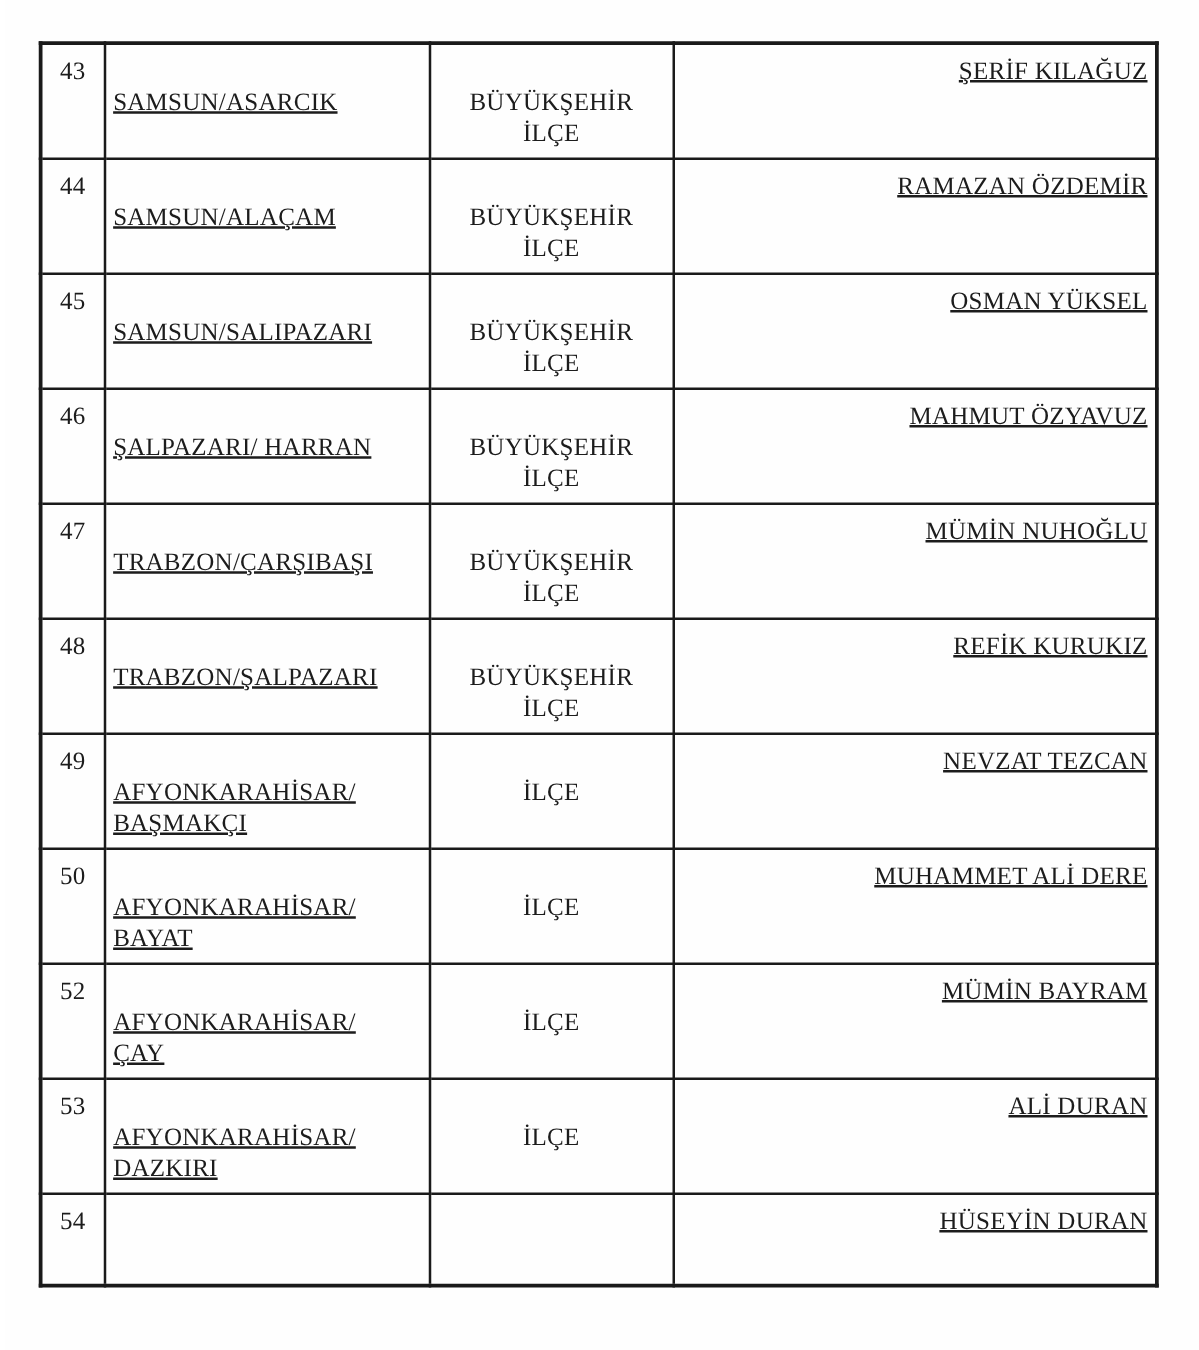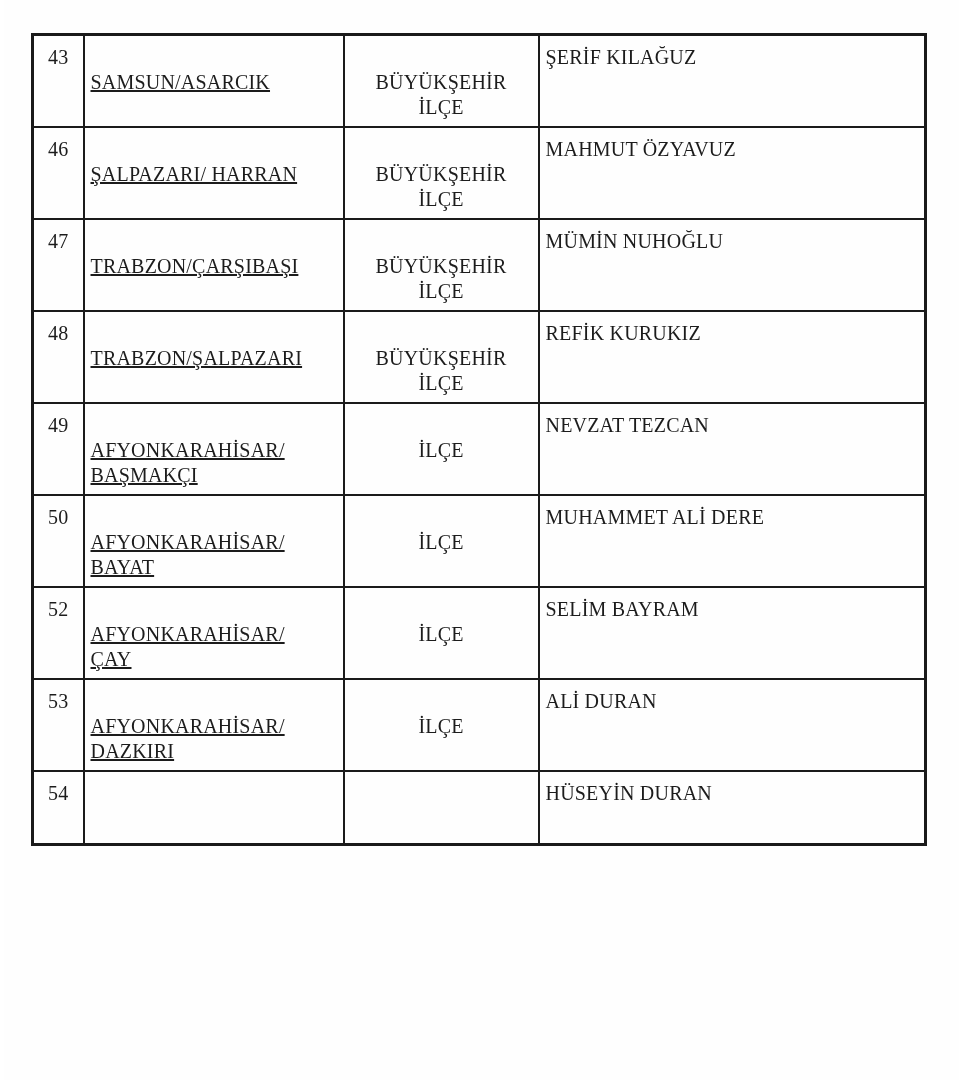--- a/index.html
+++ b/index.html
@@ -53,21 +53,22 @@
     white-space: pre-line;
     text-decoration: underline;
   }
   td.col-type {
     width: 195px;
     text-align: center;
     white-space: pre-line;
   }
   td.col-name {
     width: 387px;
-    text-align: left;
+    text-align: right;
+    text-decoration: underline;
   }
 </style>
 </head>
 <body>
 
 <div class="page">
   <table class="doc-table">
     <tbody>
   <tr>
     <td class="col-no">
@@ -78,21 +79,51 @@
     </td>
     <td class="col-type">
       <span>BÜYÜKŞEHİR
 İLÇE</span>
     </td>
     <td class="col-name">
       <span>ŞERİF KILAĞUZ</span>
     </td>
   </tr>
 
-
+  <tr>
+    <td class="col-no">
+      <span>44</span>
+    </td>
+    <td class="col-district">
+      <span>SAMSUN/ALAÇAM</span>
+    </td>
+    <td class="col-type">
+      <span>BÜYÜKŞEHİR
+İLÇE</span>
+    </td>
+    <td class="col-name">
+      <span>RAMAZAN ÖZDEMİR</span>
+    </td>
+  </tr>
+
+  <tr>
+    <td class="col-no">
+      <span>45</span>
+    </td>
+    <td class="col-district">
+      <span>SAMSUN/SALIPAZARI</span>
+    </td>
+    <td class="col-type">
+      <span>BÜYÜKŞEHİR
+İLÇE</span>
+    </td>
+    <td class="col-name">
+      <span>OSMAN YÜKSEL</span>
+    </td>
+  </tr>
 
   <tr>
     <td class="col-no">
       <span>46</span>
     </td>
     <td class="col-district">
       <span>ŞALPAZARI/ HARRAN</span>
     </td>
     <td class="col-type">
       <span>BÜYÜKŞEHİR
@@ -173,21 +204,21 @@
       <span>52</span>
     </td>
     <td class="col-district">
       <span>AFYONKARAHİSAR/
 ÇAY</span>
     </td>
     <td class="col-type">
       <span>İLÇE</span>
     </td>
     <td class="col-name">
-      <span>SELİM BAYRAM</span>
+      <span>MÜMİN BAYRAM</span>
     </td>
   </tr>
 
   <tr>
     <td class="col-no">
       <span>53</span>
     </td>
     <td class="col-district">
       <span>AFYONKARAHİSAR/
 DAZKIRI</span>

